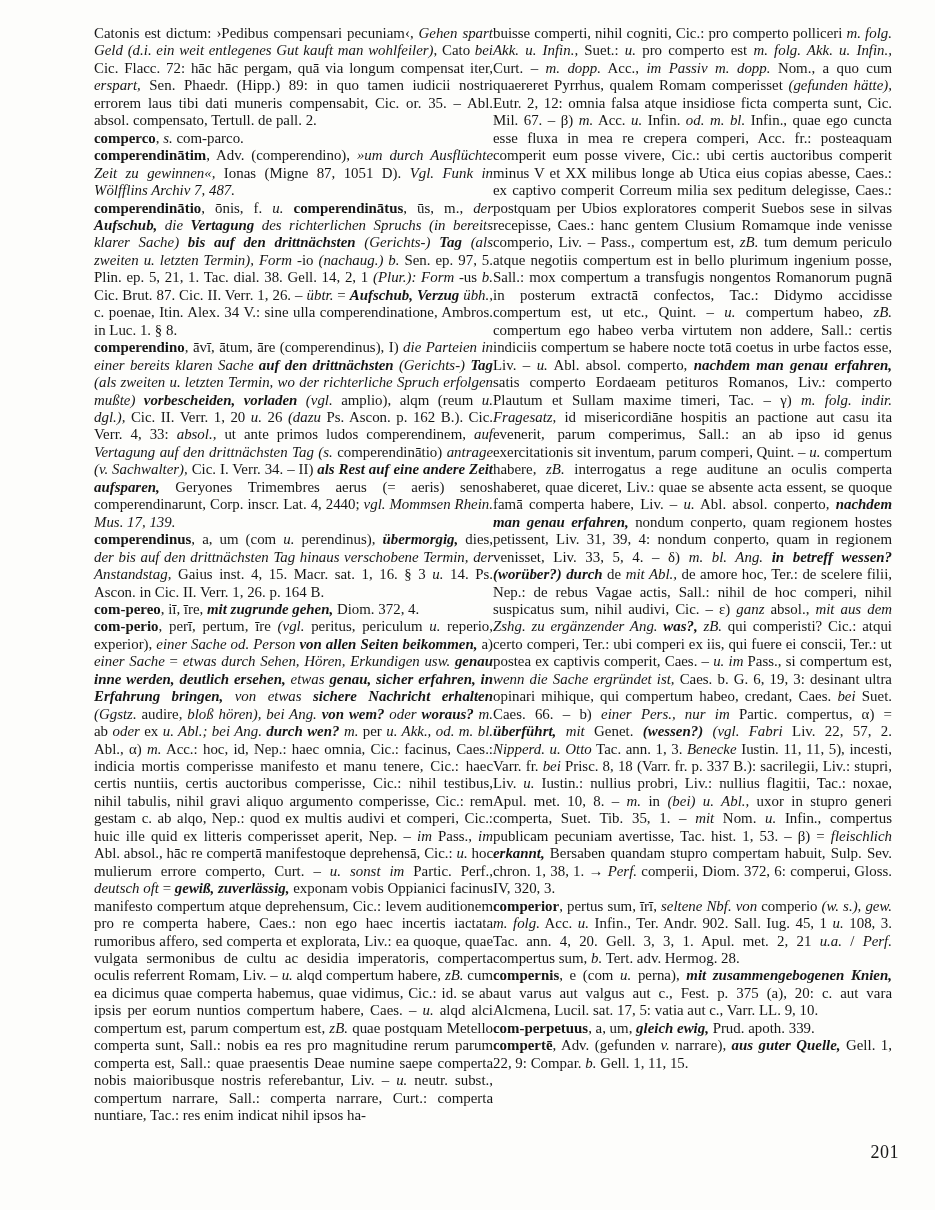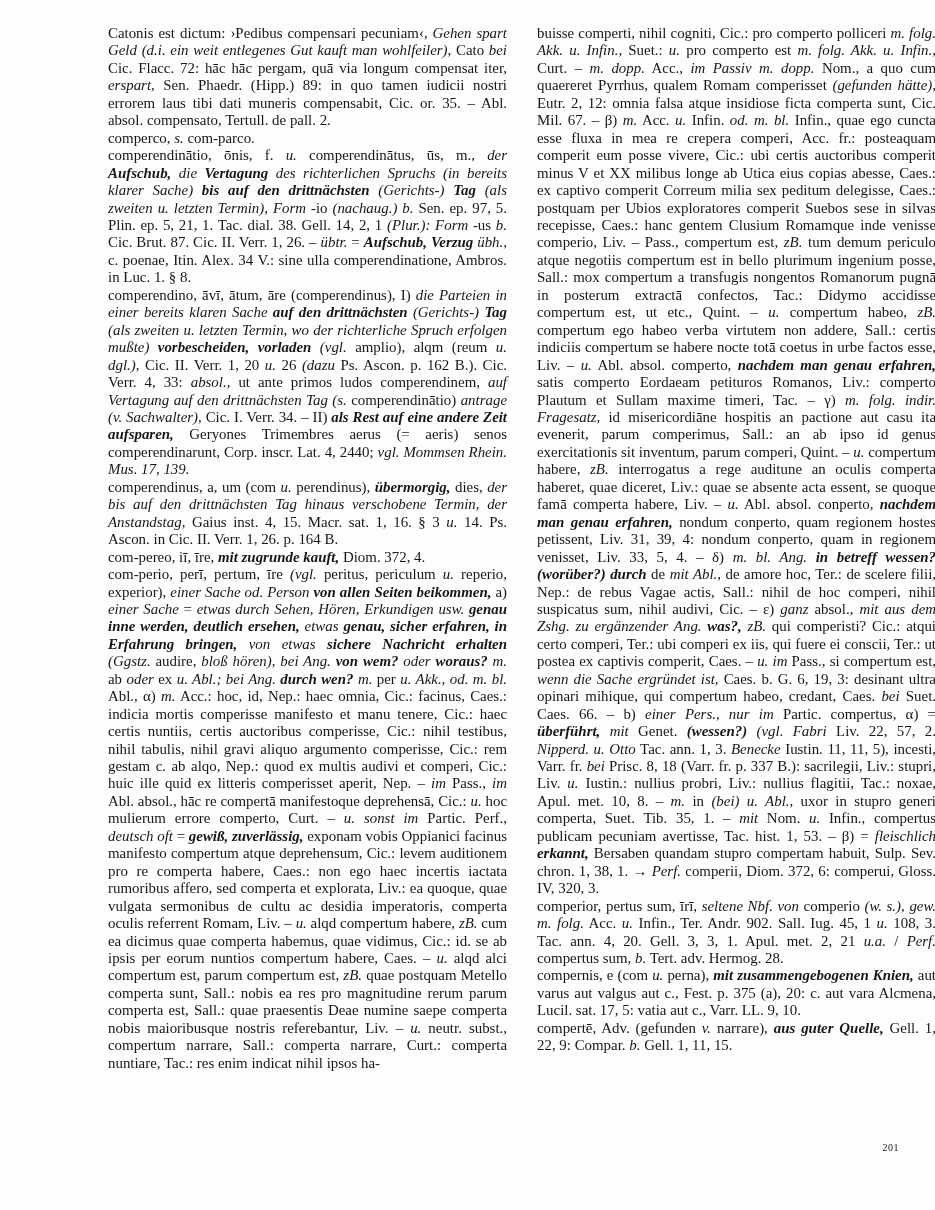--- a/index.html
+++ b/index.html
@@ -7,61 +7,63 @@
     width:935px; height:1210px;
     margin:0 auto;
     background:#fdfdfb;
     position:relative;
     font-family:"Liberation Serif","DejaVu Serif",serif;
     color:#161616;
     overflow:hidden;
   }
   .columns {
     position:absolute;
-    top:25px; left:108px;
+    top:25px; left:94px;
     width:813px;
     display:flex;
-    gap:30px;
+    gap:0;
   }
   .col {
     width:399px;
     flex:0 0 399px;
     font-size:14.9px;
     line-height:17.45px;
     text-align:justify;
     hyphens:none;
   }
   .col p { margin:0; padding:0; }
   .p  { font-style:normal; font-weight:normal; }
   .i  { font-style:italic; font-weight:normal; }
-  .b  { font-style:normal; font-weight:normal;margin-top:12px; }
+  .b  { font-style:normal; font-weight:bold;margin-top:12px; }
   .bi { font-style:italic; font-weight:bold; }
   .page-number {
     position:absolute;
     top:1142px;
     right:36px;
-    font-size:10px;
+    font-size:18px;
     letter-spacing:0.5px;
   }
 </style>
 </head>
 <body>
 
 <div class="page">
   <div class="columns">
     <div class="col">
         <p><span class="p">Catonis est dictum: ›Pedibus compensari pecuniam‹, </span><span class="i">Gehen spart Geld (d.i. ein weit entlegenes Gut kauft man wohlfeiler)</span><span class="p">, Cato </span><span class="i">bei</span><span class="p"> Cic. Flacc. 72: hāc hāc pergam, quā via longum compensat iter, </span><span class="i">erspart,</span><span class="p"> Sen. Phaedr. (Hipp.) 89: in quo tamen iudicii nostri errorem laus tibi dati muneris compensabit, Cic. or. 35. – Abl. absol. compensato, Tertull. de pall. 2.</span></p>
         <p><span class="b">comperco</span><span class="p">, </span><span class="i">s.</span><span class="p"> com-parco.</span></p>
+        <p><span class="b">comperendinātim</span><span class="p">, Adv. (comperendino), </span><span class="i">»um durch Ausflüchte Zeit zu gewinnen«,</span><span class="p"> Ionas (Migne 87, 1051 D). </span><span class="i">Vgl. Funk in Wölfflins Archiv 7, 487.</span></p>
         <p><span class="b">comperendinātio</span><span class="p">, ōnis, f. </span><span class="i">u.</span><span class="p"> </span><span class="b">comperendinātus</span><span class="p">, ūs, m., </span><span class="i">der </span><span class="bi">Aufschub,</span><span class="i"> die </span><span class="bi">Vertagung</span><span class="i"> des richterlichen Spruchs (in bereits klarer Sache) </span><span class="bi">bis auf den drittnächsten</span><span class="i"> (Gerichts-) </span><span class="bi">Tag</span><span class="i"> (als zweiten u. letzten Termin), Form</span><span class="p"> -io </span><span class="i">(nachaug.) b.</span><span class="p"> Sen. ep. 97, 5. Plin. ep. 5, 21, 1. Tac. dial. 38. Gell. 14, 2, 1 </span><span class="i">(Plur.):</span><span class="p"> </span><span class="i">Form</span><span class="p"> -us </span><span class="i">b.</span><span class="p"> Cic. Brut. 87. Cic. II. Verr. 1, 26. – </span><span class="i">übtr.</span><span class="p"> = </span><span class="bi">Aufschub, Verzug</span><span class="i"> übh.,</span><span class="p"> c. poenae, Itin. Alex. 34 V.: sine ulla comperendinatione, Ambros. in Luc. 1. § 8.</span></p>
         <p><span class="b">comperendino</span><span class="p">, āvī, ātum, āre (comperendinus), I) </span><span class="i">die Parteien in einer bereits klaren Sache </span><span class="bi">auf den drittnächsten</span><span class="i"> (Gerichts-) </span><span class="bi">Tag</span><span class="i"> (als zweiten u. letzten Termin, wo der richterliche Spruch erfolgen mußte) </span><span class="bi">vorbescheiden, vorladen</span><span class="i"> (vgl.</span><span class="p"> amplio), alqm (reum </span><span class="i">u. dgl.),</span><span class="p"> Cic. II. Verr. 1, 20 </span><span class="i">u.</span><span class="p"> 26 </span><span class="i">(dazu</span><span class="p"> Ps. Ascon. p. 162 B.). Cic. Verr. 4, 33: </span><span class="i">absol.,</span><span class="p"> ut ante primos ludos comperendinem, </span><span class="i">auf Vertagung auf den drittnächsten Tag (s.</span><span class="p"> comperendinātio) </span><span class="i">antrage (v. Sachwalter),</span><span class="p"> Cic. I. Verr. 34. – II) </span><span class="bi">als Rest auf eine andere Zeit aufsparen,</span><span class="p"> Geryones Trimembres aerus (= aeris) senos comperendinarunt, Corp. inscr. Lat. 4, 2440; </span><span class="i">vgl. Mommsen Rhein. Mus. 17, 139.</span></p>
         <p><span class="b">comperendinus</span><span class="p">, a, um (com </span><span class="i">u.</span><span class="p"> perendinus), </span><span class="bi">übermorgig,</span><span class="p"> dies, </span><span class="i">der bis auf den drittnächsten Tag hinaus verschobene Termin, der Anstandstag,</span><span class="p"> Gaius inst. 4, 15. Macr. sat. 1, 16. § 3 </span><span class="i">u.</span><span class="p"> 14. Ps. Ascon. in Cic. II. Verr. 1, 26. p. 164 B.</span></p>
-        <p><span class="b">com-pereo</span><span class="p">, iī, īre, </span><span class="bi">mit zugrunde kauft,</span><span class="p"> Diom. 372, 4.</span></p>
+        <p><span class="b">com-pereo</span><span class="p">, iī, īre, </span><span class="bi">mit zugrunde gehen,</span><span class="p"> Diom. 372, 4.</span></p>
         <p><span class="b">com-perio</span><span class="p">, perī, pertum, īre </span><span class="i">(vgl.</span><span class="p"> peritus, periculum </span><span class="i">u.</span><span class="p"> reperio, experior), </span><span class="i">einer Sache od. Person </span><span class="bi">von allen Seiten beikommen,</span><span class="p"> a) </span><span class="i">einer Sache</span><span class="p"> = </span><span class="i">etwas durch Sehen, Hören, Erkundigen usw. </span><span class="bi">genau inne werden, deutlich ersehen,</span><span class="i"> etwas </span><span class="bi">genau, sicher erfahren, in Erfahrung bringen,</span><span class="i"> von etwas </span><span class="bi">sichere Nachricht erhalten</span><span class="p"> </span><span class="i">(Ggstz.</span><span class="p"> audire, </span><span class="i">bloß hören), bei Ang. </span><span class="bi">von wem?</span><span class="i"> oder </span><span class="bi">woraus?</span><span class="i"> m.</span><span class="p"> ab </span><span class="i">oder</span><span class="p"> ex </span><span class="i">u. Abl.; bei Ang. </span><span class="bi">durch wen?</span><span class="i"> m.</span><span class="p"> per </span><span class="i">u. Akk., od. m. bl.</span><span class="p"> Abl., α) </span><span class="i">m.</span><span class="p"> Acc.: hoc, id, Nep.: haec omnia, Cic.: facinus, Caes.: indicia mortis comperisse manifesto et manu tenere, Cic.: haec certis nuntiis, certis auctoribus comperisse, Cic.: nihil testibus, nihil tabulis, nihil gravi aliquo argumento comperisse, Cic.: rem gestam c. ab alqo, Nep.: quod ex multis audivi et comperi, Cic.: huic ille quid ex litteris comperisset aperit, Nep. – </span><span class="i">im</span><span class="p"> Pass., </span><span class="i">im</span><span class="p"> Abl. absol., hāc re compertā manifestoque deprehensā, Cic.: </span><span class="i">u.</span><span class="p"> hoc mulierum errore comperto, Curt. – </span><span class="i">u. sonst im</span><span class="p"> Partic. Perf., </span><span class="i">deutsch oft</span><span class="p"> = </span><span class="bi">gewiß, zuverlässig,</span><span class="p"> exponam vobis Oppianici facinus manifesto compertum atque deprehensum, Cic.: levem auditionem pro re comperta habere, Caes.: non ego haec incertis iactata rumoribus affero, sed comperta et explorata, Liv.: ea quoque, quae vulgata sermonibus de cultu ac desidia imperatoris, comperta oculis referrent Romam, Liv. – </span><span class="i">u.</span><span class="p"> alqd compertum habere, </span><span class="i">zB.</span><span class="p"> cum ea dicimus quae comperta habemus, quae vidimus, Cic.: id. se ab ipsis per eorum nuntios compertum habere, Caes. – </span><span class="i">u.</span><span class="p"> alqd alci compertum est, parum compertum est, </span><span class="i">zB.</span><span class="p"> quae postquam Metello comperta sunt, Sall.: nobis ea res pro magnitudine rerum parum comperta est, Sall.: quae praesentis Deae numine saepe comperta nobis maioribusque nostris referebantur, Liv. – </span><span class="i">u.</span><span class="p"> neutr. subst., compertum narrare, Sall.: comperta narrare, Curt.: comperta nuntiare, Tac.: res enim indicat nihil ipsos ha-</span></p>
       </div>
     <div class="col">
         <p><span class="p">buisse comperti, nihil cogniti, Cic.: pro comperto polliceri </span><span class="i">m. folg. Akk. u. Infin.,</span><span class="p"> Suet.: </span><span class="i">u.</span><span class="p"> pro comperto est </span><span class="i">m. folg. Akk. u. Infin.,</span><span class="p"> Curt. – </span><span class="i">m. dopp.</span><span class="p"> Acc., </span><span class="i">im Passiv m. dopp.</span><span class="p"> Nom., a quo cum quaereret Pyrrhus, qualem Romam comperisset </span><span class="i">(gefunden hätte),</span><span class="p"> Eutr. 2, 12: omnia falsa atque insidiose ficta comperta sunt, Cic. Mil. 67. – β) </span><span class="i">m.</span><span class="p"> Acc. </span><span class="i">u.</span><span class="p"> Infin. </span><span class="i">od. m. bl.</span><span class="p"> Infin., quae ego cuncta esse fluxa in mea re crepera comperi, Acc. fr.: posteaquam comperit eum posse vivere, Cic.: ubi certis auctoribus comperit minus V et XX milibus longe ab Utica eius copias abesse, Caes.: ex captivo comperit Correum milia sex peditum delegisse, Caes.: postquam per Ubios exploratores comperit Suebos sese in silvas recepisse, Caes.: hanc gentem Clusium Romamque inde venisse comperio, Liv. – Pass., compertum est, </span><span class="i">zB.</span><span class="p"> tum demum periculo atque negotiis compertum est in bello plurimum ingenium posse, Sall.: mox compertum a transfugis nongentos Romanorum pugnā in posterum extractā confectos, Tac.: Didymo accidisse compertum est, ut etc., Quint. – </span><span class="i">u.</span><span class="p"> compertum habeo, </span><span class="i">zB.</span><span class="p"> compertum ego habeo verba virtutem non addere, Sall.: certis indiciis compertum se habere nocte totā coetus in urbe factos esse, Liv. – </span><span class="i">u.</span><span class="p"> Abl. absol. comperto, </span><span class="bi">nachdem man genau erfahren,</span><span class="p"> satis comperto Eordaeam petituros Romanos, Liv.: comperto Plautum et Sullam maxime timeri, Tac. – γ) </span><span class="i">m. folg. indir. Fragesatz,</span><span class="p"> id misericordiāne hospitis an pactione aut casu ita evenerit, parum comperimus, Sall.: an ab ipso id genus exercitationis sit inventum, parum comperi, Quint. – </span><span class="i">u.</span><span class="p"> compertum habere, </span><span class="i">zB.</span><span class="p"> interrogatus a rege auditune an oculis comperta haberet, quae diceret, Liv.: quae se absente acta essent, se quoque famā comperta habere, Liv. – </span><span class="i">u.</span><span class="p"> Abl. absol. conperto, </span><span class="bi">nachdem man genau erfahren,</span><span class="p"> nondum conperto, quam regionem hostes petissent, Liv. 31, 39, 4: nondum conperto, quam in regionem venisset, Liv. 33, 5, 4. – δ) </span><span class="i">m. bl. Ang. </span><span class="bi">in betreff wessen? (worüber?) durch</span><span class="p"> de </span><span class="i">mit Abl.,</span><span class="p"> de amore hoc, Ter.: de scelere filii, Nep.: de rebus Vagae actis, Sall.: nihil de hoc comperi, nihil suspicatus sum, nihil audivi, Cic. – ε) </span><span class="i">ganz</span><span class="p"> absol., </span><span class="i">mit aus dem Zshg. zu ergänzender Ang. </span><span class="bi">was?,</span><span class="p"> </span><span class="i">zB.</span><span class="p"> qui comperisti? Cic.: atqui certo comperi, Ter.: ubi comperi ex iis, qui fuere ei conscii, Ter.: ut postea ex captivis comperit, Caes. – </span><span class="i">u. im</span><span class="p"> Pass., si compertum est, </span><span class="i">wenn die Sache ergründet ist,</span><span class="p"> Caes. b. G. 6, 19, 3: desinant ultra opinari mihique, qui compertum habeo, credant, Caes. </span><span class="i">bei</span><span class="p"> Suet. Caes. 66. – b) </span><span class="i">einer Pers., nur im</span><span class="p"> Partic. compertus, α) = </span><span class="bi">überführt,</span><span class="i"> mit</span><span class="p"> Genet. </span><span class="bi">(wessen?)</span><span class="p"> </span><span class="i">(vgl. Fabri</span><span class="p"> Liv. 22, 57, 2. </span><span class="i">Nipperd. u. Otto</span><span class="p"> Tac. ann. 1, 3. </span><span class="i">Benecke</span><span class="p"> Iustin. 11, 11, 5), incesti, Varr. fr. </span><span class="i">bei</span><span class="p"> Prisc. 8, 18 (Varr. fr. p. 337 B.): sacrilegii, Liv.: stupri, Liv. </span><span class="i">u.</span><span class="p"> Iustin.: nullius probri, Liv.: nullius flagitii, Tac.: noxae, Apul. met. 10, 8. – </span><span class="i">m.</span><span class="p"> in </span><span class="i">(bei) u. Abl.,</span><span class="p"> uxor in stupro generi comperta, Suet. Tib. 35, 1. – </span><span class="i">mit</span><span class="p"> Nom. </span><span class="i">u.</span><span class="p"> Infin., compertus publicam pecuniam avertisse, Tac. hist. 1, 53. – β) = </span><span class="i">fleischlich</span><span class="p"> </span><span class="bi">erkannt,</span><span class="p"> Bersaben quandam stupro compertam habuit, Sulp. Sev. chron. 1, 38, 1. → </span><span class="i">Perf.</span><span class="p"> comperii, Diom. 372, 6: comperui, Gloss. IV, 320, 3.</span></p>
         <p><span class="b">comperior</span><span class="p">, pertus sum, īrī, </span><span class="i">seltene Nbf. von</span><span class="p"> comperio </span><span class="i">(w. s.),</span><span class="p"> </span><span class="i">gew. m. folg.</span><span class="p"> Acc. </span><span class="i">u.</span><span class="p"> Infin., Ter. Andr. 902. Sall. Iug. 45, 1 </span><span class="i">u.</span><span class="p"> 108, 3. Tac. ann. 4, 20. Gell. 3, 3, 1. Apul. met. 2, 21 </span><span class="i">u.a.</span><span class="p"> / </span><span class="i">Perf.</span><span class="p"> compertus sum, </span><span class="i">b.</span><span class="p"> Tert. adv. Hermog. 28.</span></p>
         <p><span class="b">compernis</span><span class="p">, e (com </span><span class="i">u.</span><span class="p"> perna), </span><span class="bi">mit zusammengebogenen Knien,</span><span class="p"> aut varus aut valgus aut c., Fest. p. 375 (a), 20: c. aut vara Alcmena, Lucil. sat. 17, 5: vatia aut c., Varr. LL. 9, 10.</span></p>
+        <p><span class="b">com-perpetuus</span><span class="p">, a, um, </span><span class="bi">gleich ewig,</span><span class="p"> Prud. apoth. 339.</span></p>
         <p><span class="b">compertē</span><span class="p">, Adv. (gefunden </span><span class="i">v.</span><span class="p"> narrare), </span><span class="bi">aus guter Quelle,</span><span class="p"> Gell. 1, 22, 9: Compar. </span><span class="i">b.</span><span class="p"> Gell. 1, 11, 15.</span></p>
       </div>
   </div>
   <div class="page-number">201</div>
 </div>
 
 </body></html>

